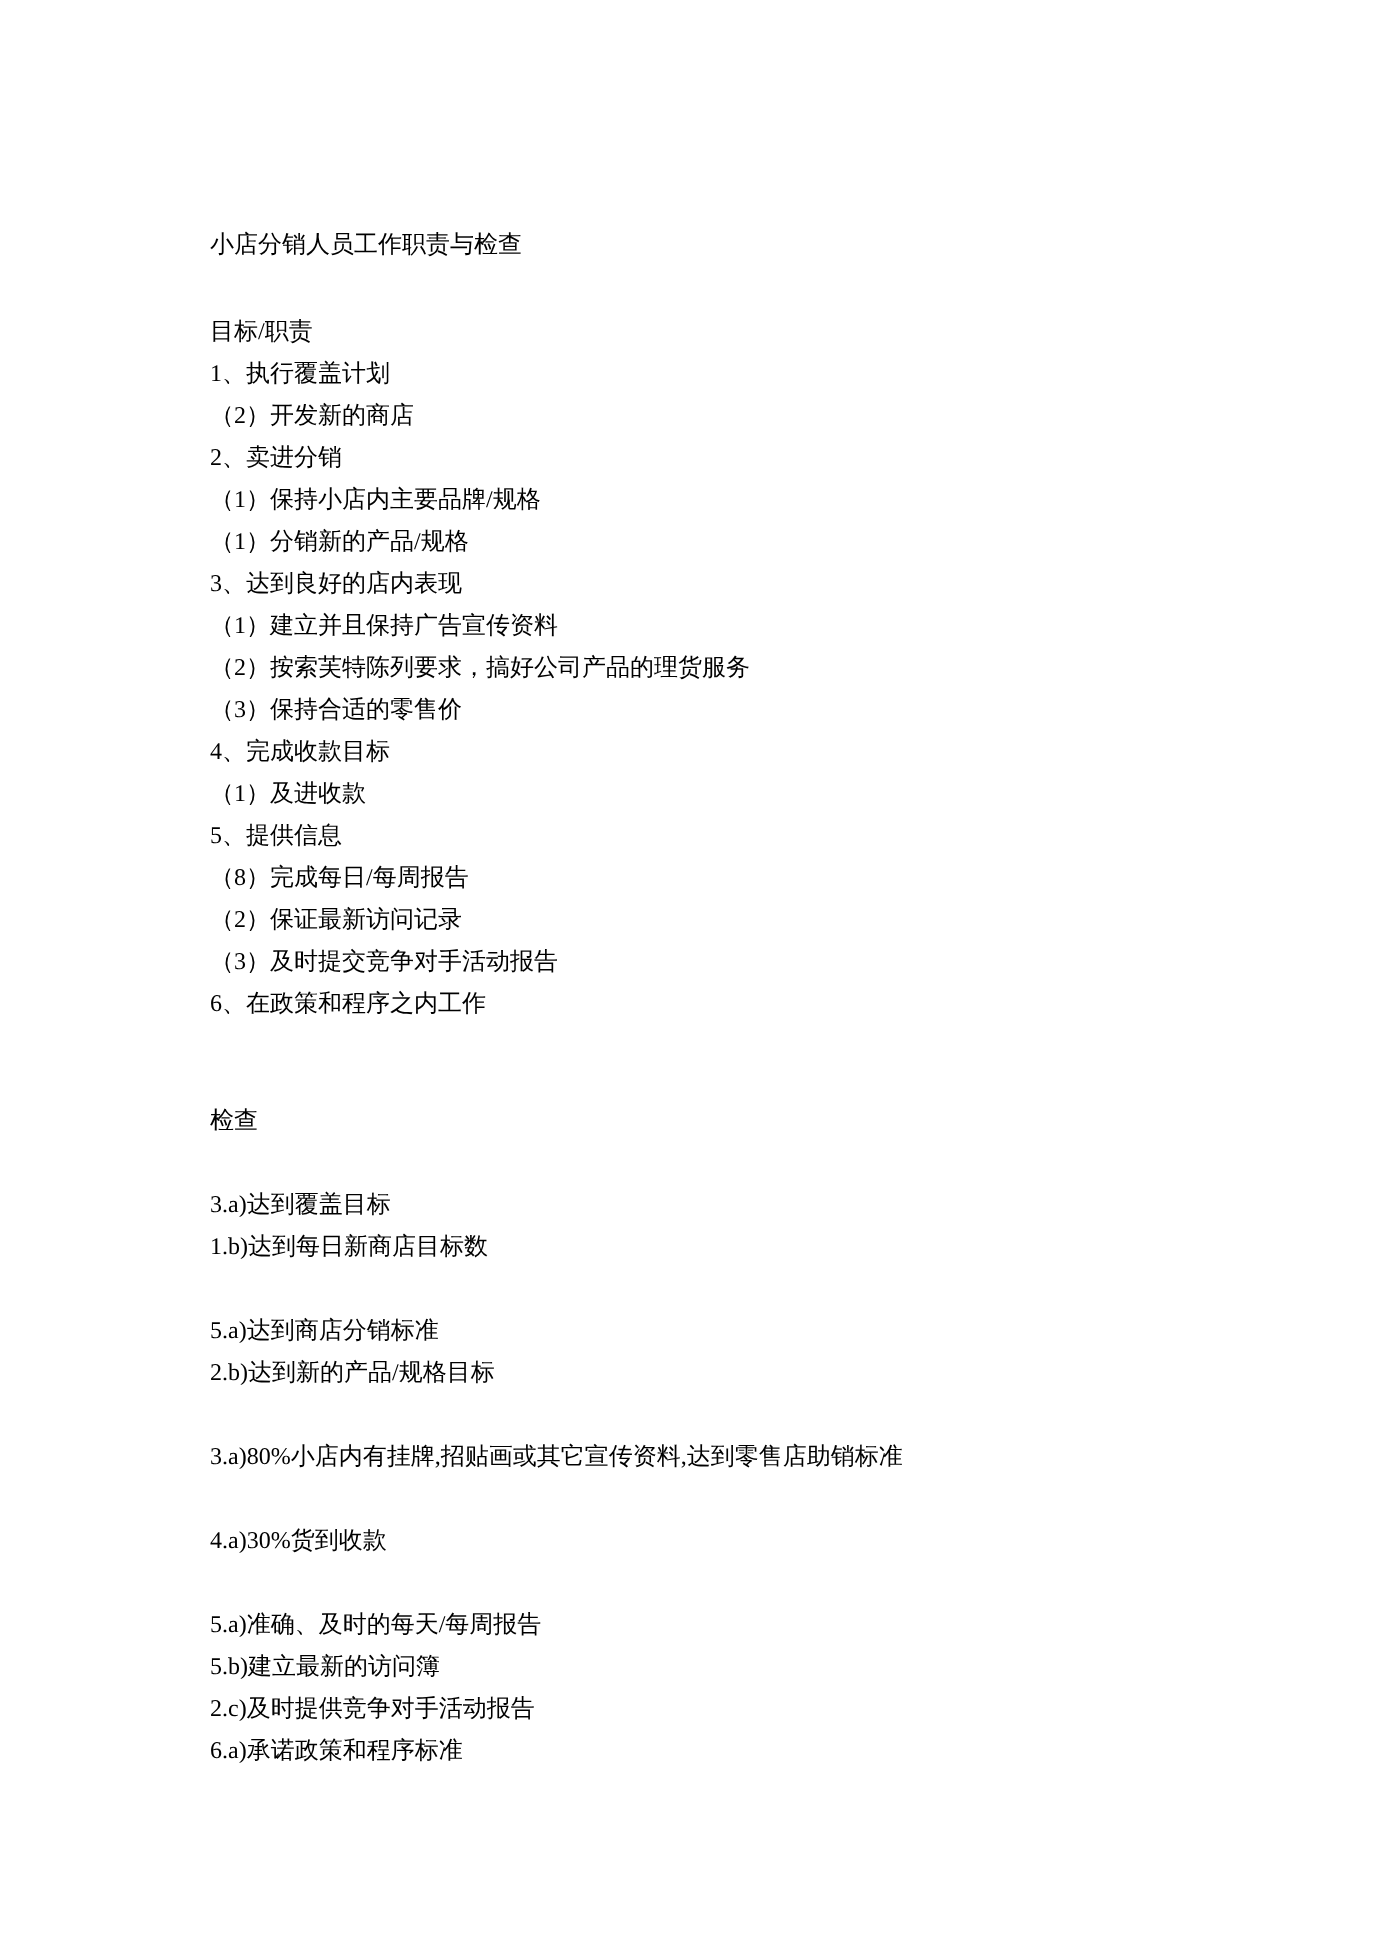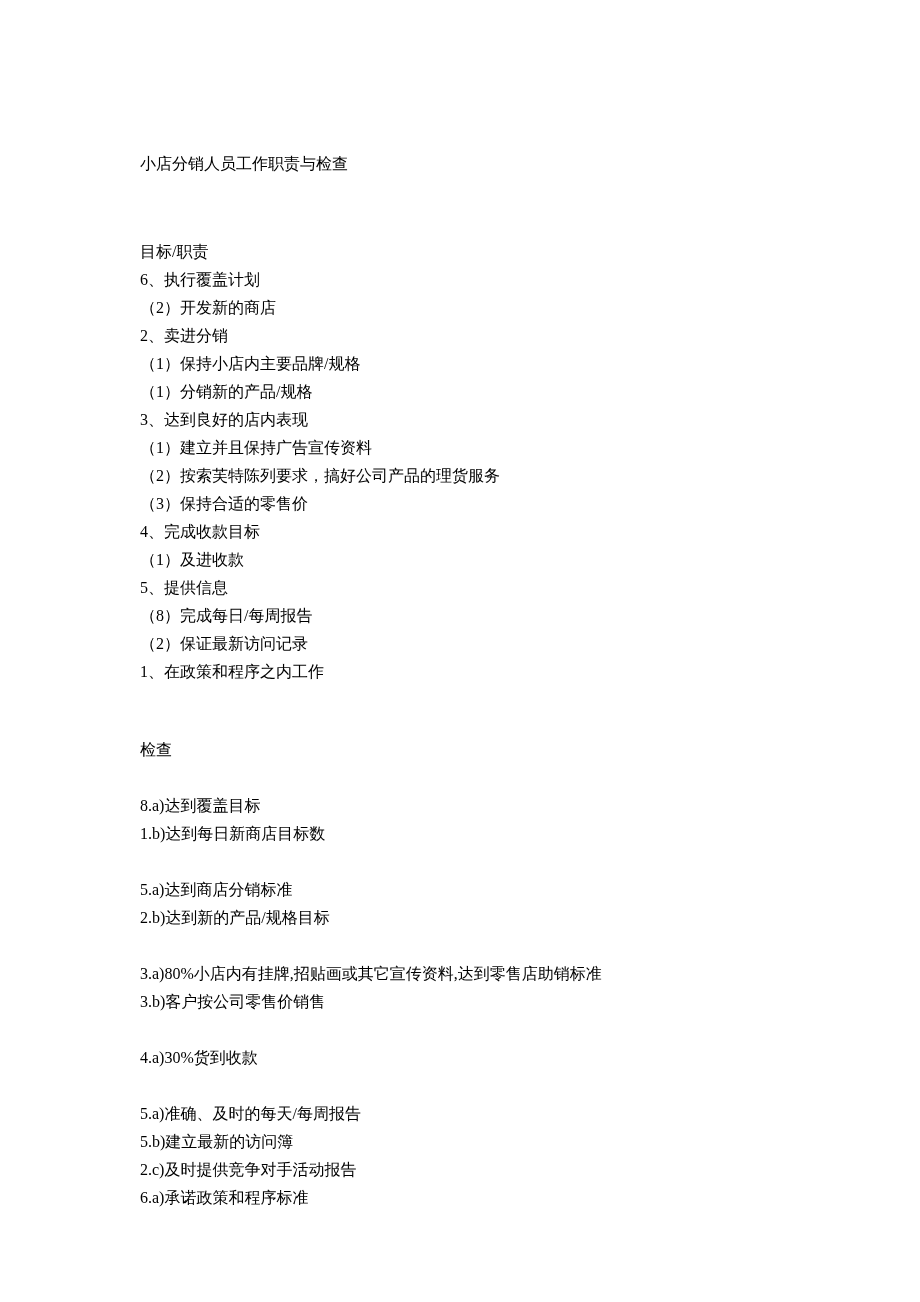--- a/index.html
+++ b/index.html
@@ -11,73 +11,73 @@
       width: 920px;
       min-height: 1302px;
       background: #ffffff;
       font-family: "SimSun", "宋体", serif;
       font-size: 16px;
       color: #000000;
       line-height: 1.75;
       padding: 150px 140px 100px 140px;
     }
     .title {
-      margin-bottom: 60px;
+      margin-bottom: 30px;
     }
     .section-header {
     }
     .line {
       display: block;
     }
     .spacer {
       height: 28px;
     }
     .spacer-large {
       height: 50px;
     }
   </style>
 </head>
 <body>
 
 <div class="title line">小店分销人员工作职责与检查</div>
 
 <div class="section-header line">目标/职责</div>
 <div id="section1-items">
-    <div class="line">6、执行覆盖计划</div>
+    <div class="line">1、执行覆盖计划</div>
     <div class="line">（2）开发新的商店</div>
     <div class="line">2、卖进分销</div>
     <div class="line">（1）保持小店内主要品牌/规格</div>
     <div class="line">（1）分销新的产品/规格</div>
     <div class="line">3、达到良好的店内表现</div>
     <div class="line">（1）建立并且保持广告宣传资料</div>
     <div class="line">（2）按索芙特陈列要求，搞好公司产品的理货服务</div>
     <div class="line">（3）保持合适的零售价</div>
     <div class="line">4、完成收款目标</div>
     <div class="line">（1）及进收款</div>
     <div class="line">5、提供信息</div>
     <div class="line">（8）完成每日/每周报告</div>
     <div class="line">（2）保证最新访问记录</div>
-    <div class="line">1、在政策和程序之内工作</div>
+    <div class="line">（3）及时提交竞争对手活动报告</div>
+    <div class="line">6、在政策和程序之内工作</div>
   </div>
 
 <div class="spacer-large"></div>
 
 <div class="section-header line">检查</div>
 
 <div class="spacer"></div>
 
 <div id="section2-groups">
-    <div class="line">8.a)达到覆盖目标</div>
+    <div class="line">3.a)达到覆盖目标</div>
     <div class="line">1.b)达到每日新商店目标数</div>
     <div class="spacer"></div>
     <div class="line">5.a)达到商店分销标准</div>
     <div class="line">2.b)达到新的产品/规格目标</div>
     <div class="spacer"></div>
     <div class="line">3.a)80%小店内有挂牌,招贴画或其它宣传资料,达到零售店助销标准</div>
-    <div class="line">3.b)客户按公司零售价销售</div>
     <div class="spacer"></div>
     <div class="line">4.a)30%货到收款</div>
     <div class="spacer"></div>
     <div class="line">5.a)准确、及时的每天/每周报告</div>
     <div class="line">5.b)建立最新的访问簿</div>
     <div class="line">2.c)及时提供竞争对手活动报告</div>
     <div class="line">6.a)承诺政策和程序标准</div>
   </div>
 
 </body></html>

